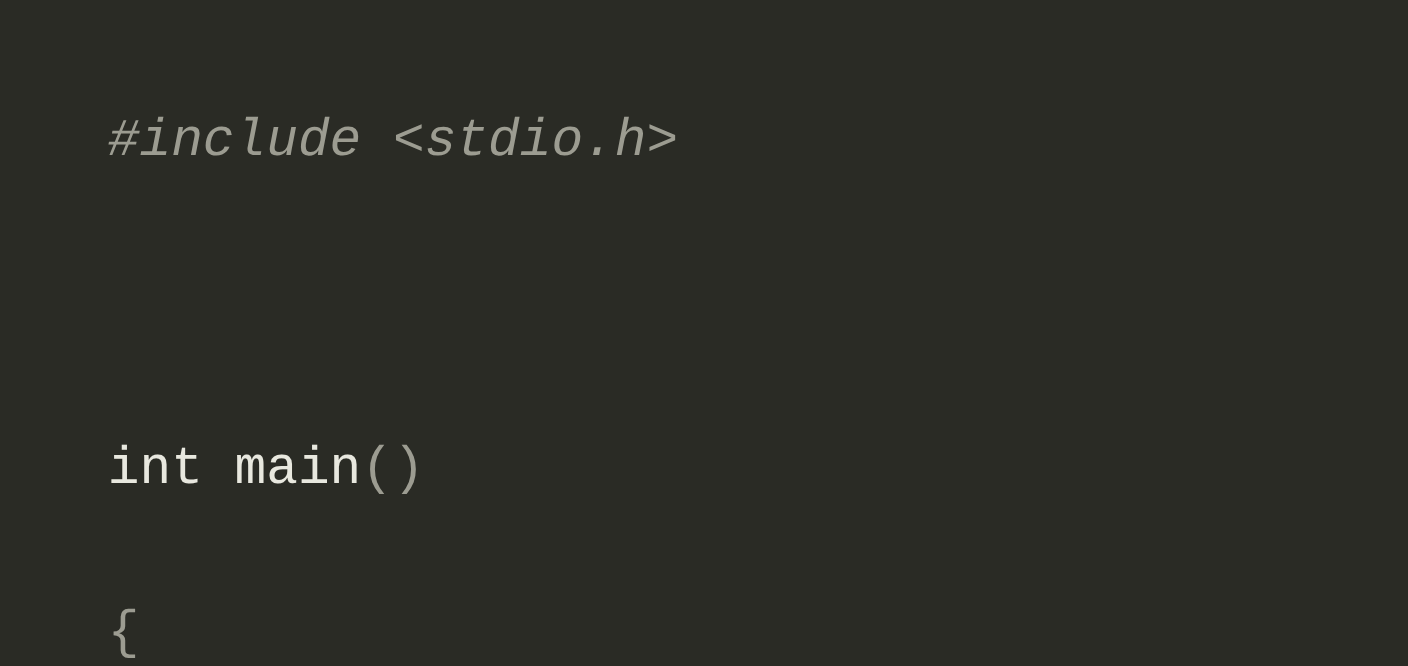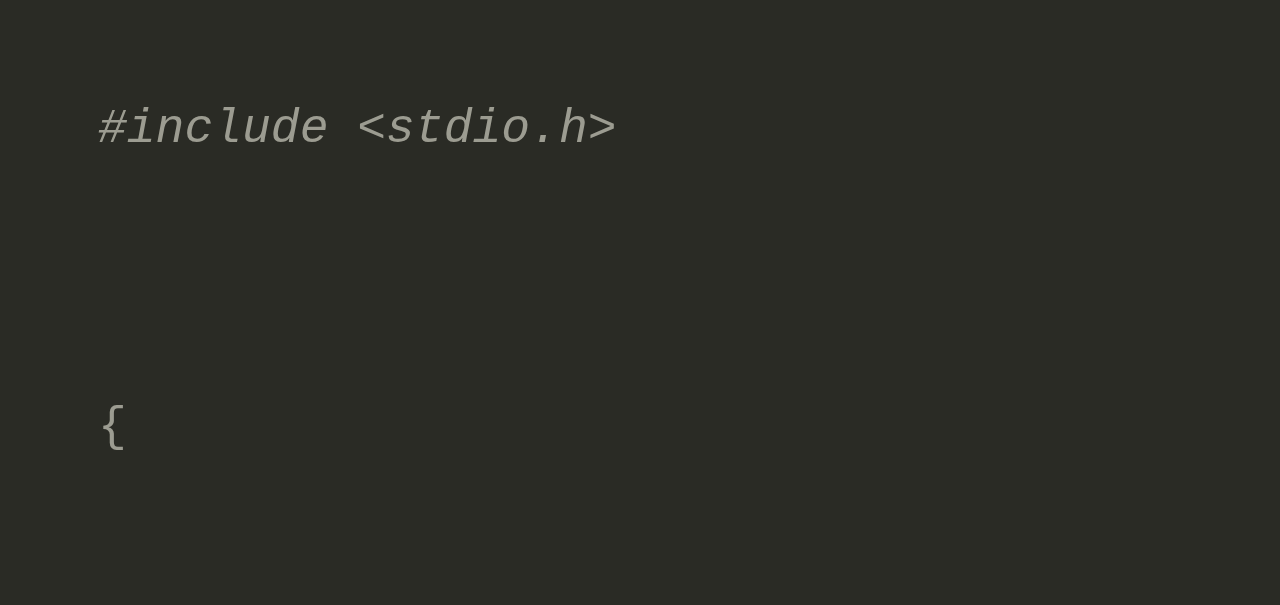--- a/index.html
+++ b/index.html
@@ -33,17 +33,18 @@
     .dim {
       color: #9c9c91;
     }
   </style>
 </head>
 <body>
 
 <div class="code-container">
 <span class="line"><span class="preprocessor">#include &lt;stdio.h&gt;</span></span>
 <span class="line"> </span>
+<span class="line"><span class="normal">int</span><span class="normal"> </span><span class="normal">main</span><span class="dim">()</span></span>
 <span class="line"><span class="dim">{</span></span>
 
 
 
 </div>
 
 </body></html>

